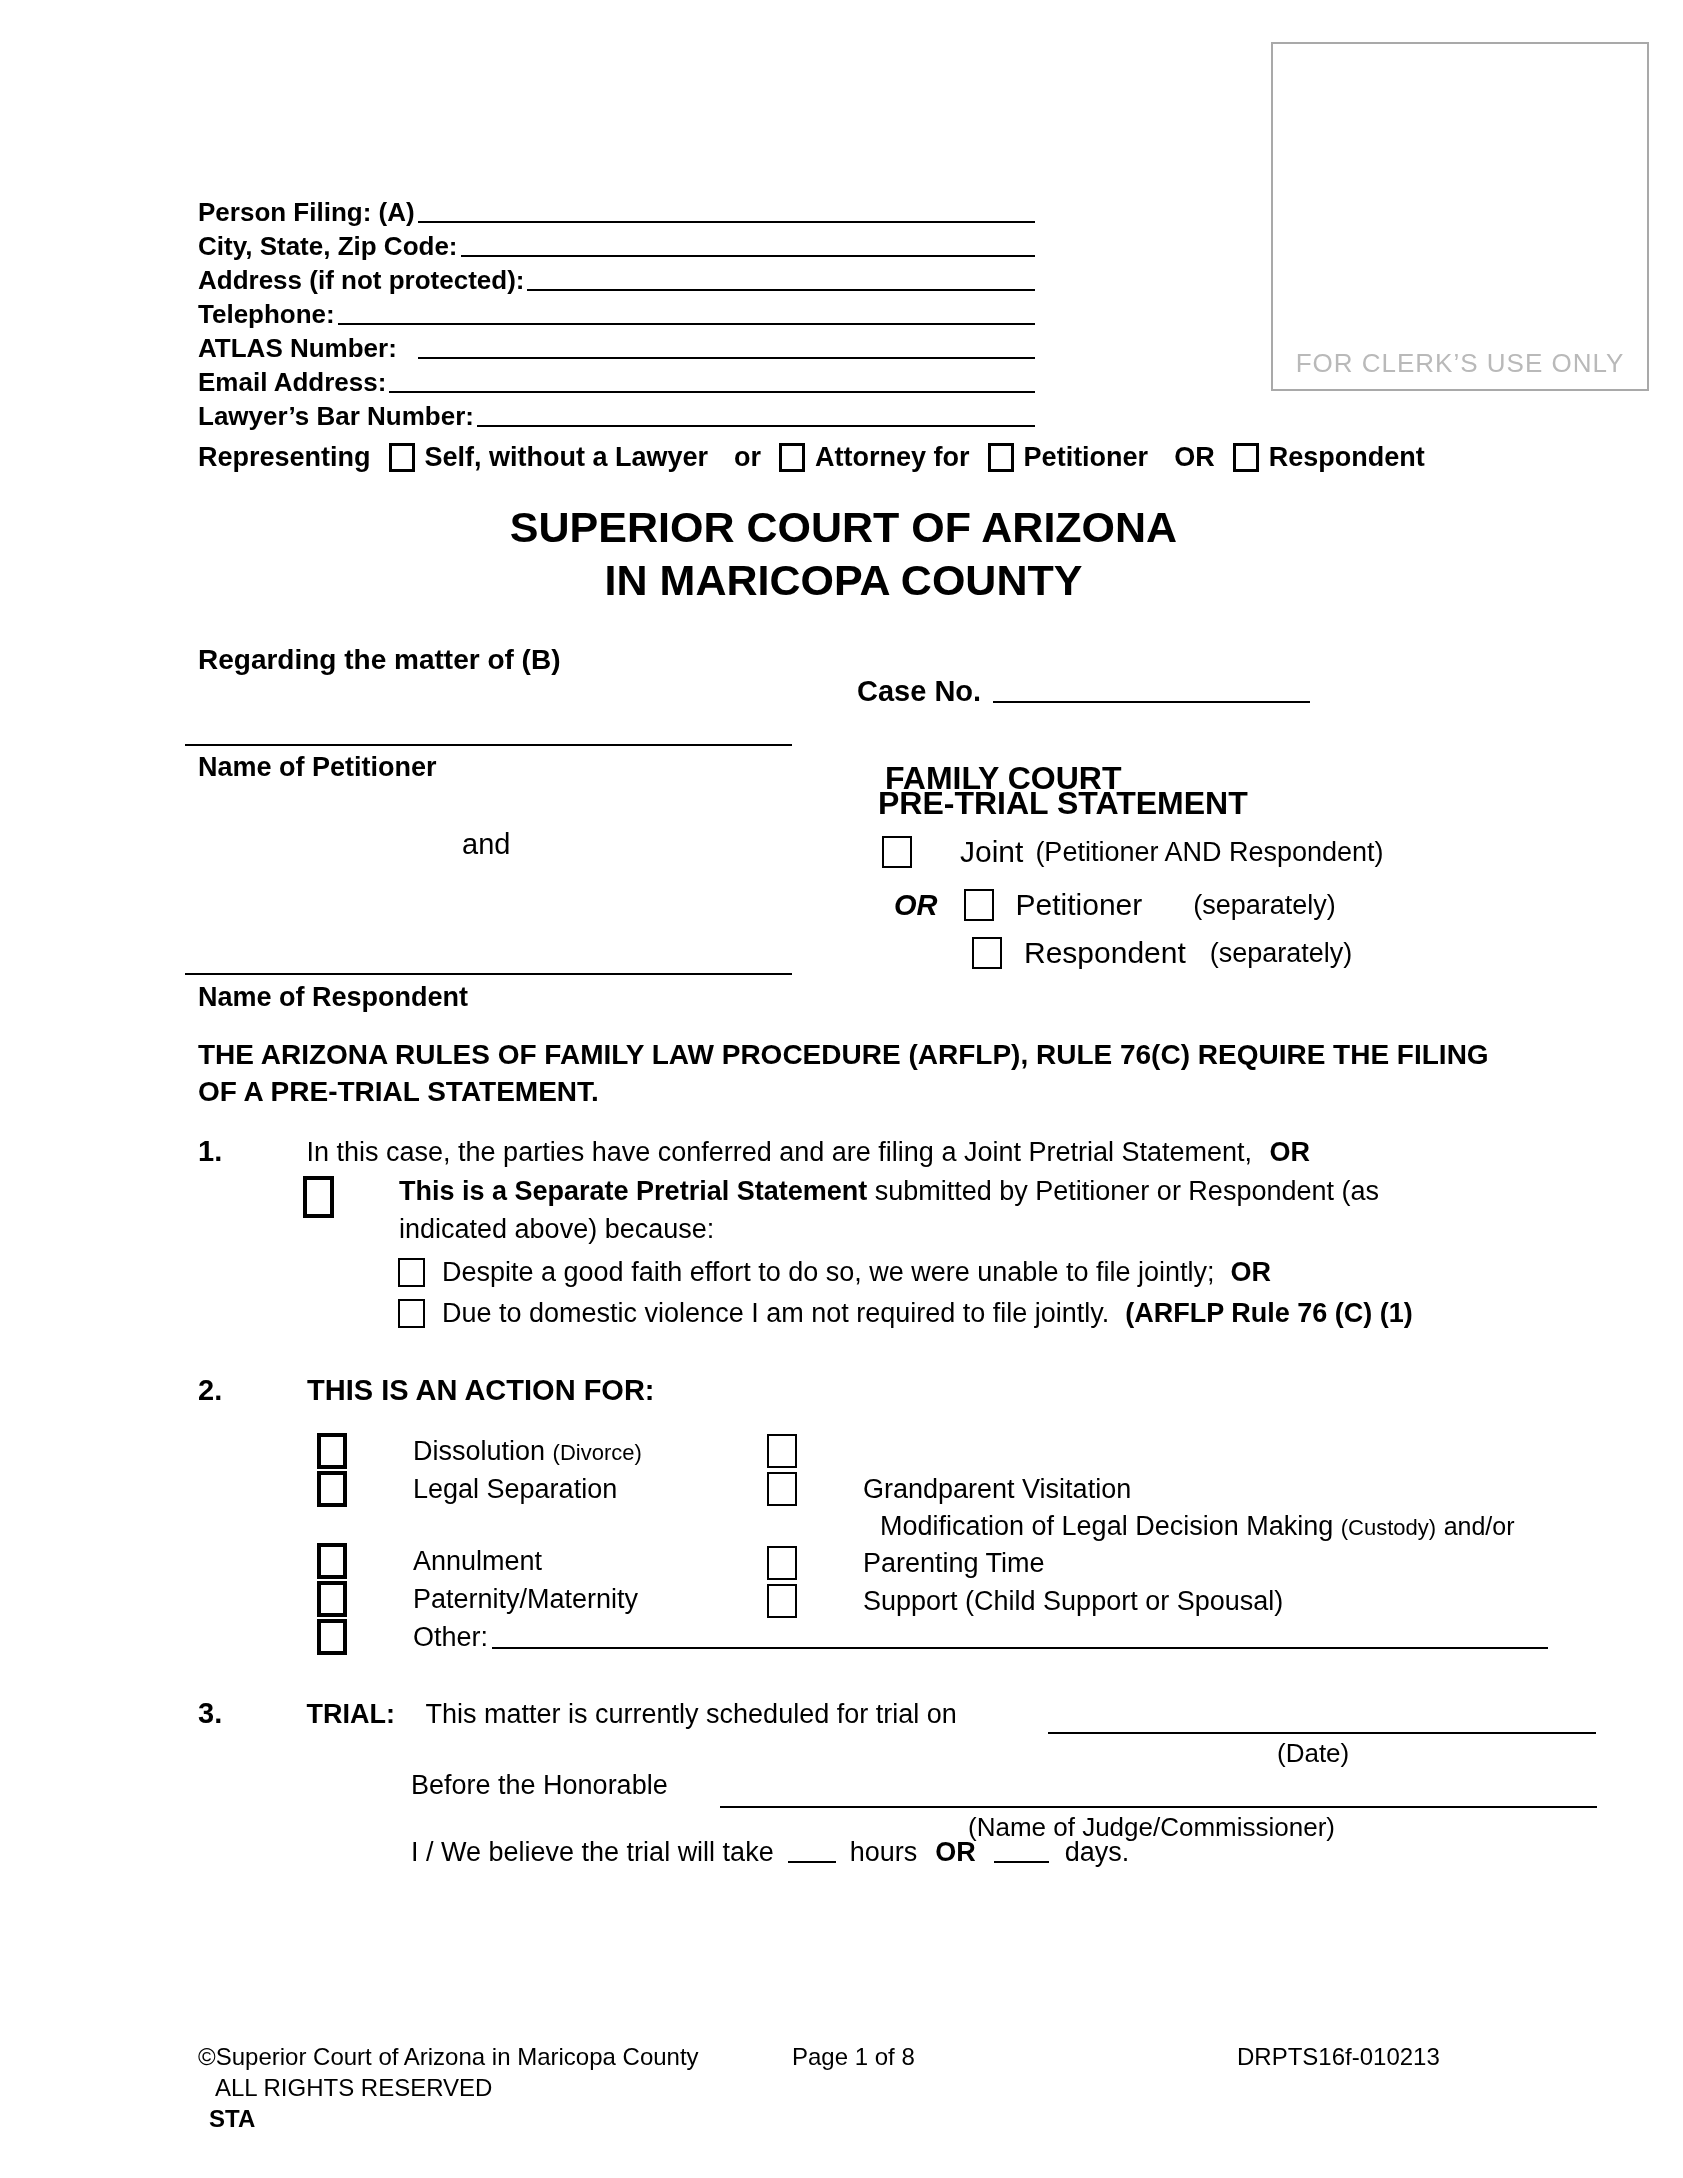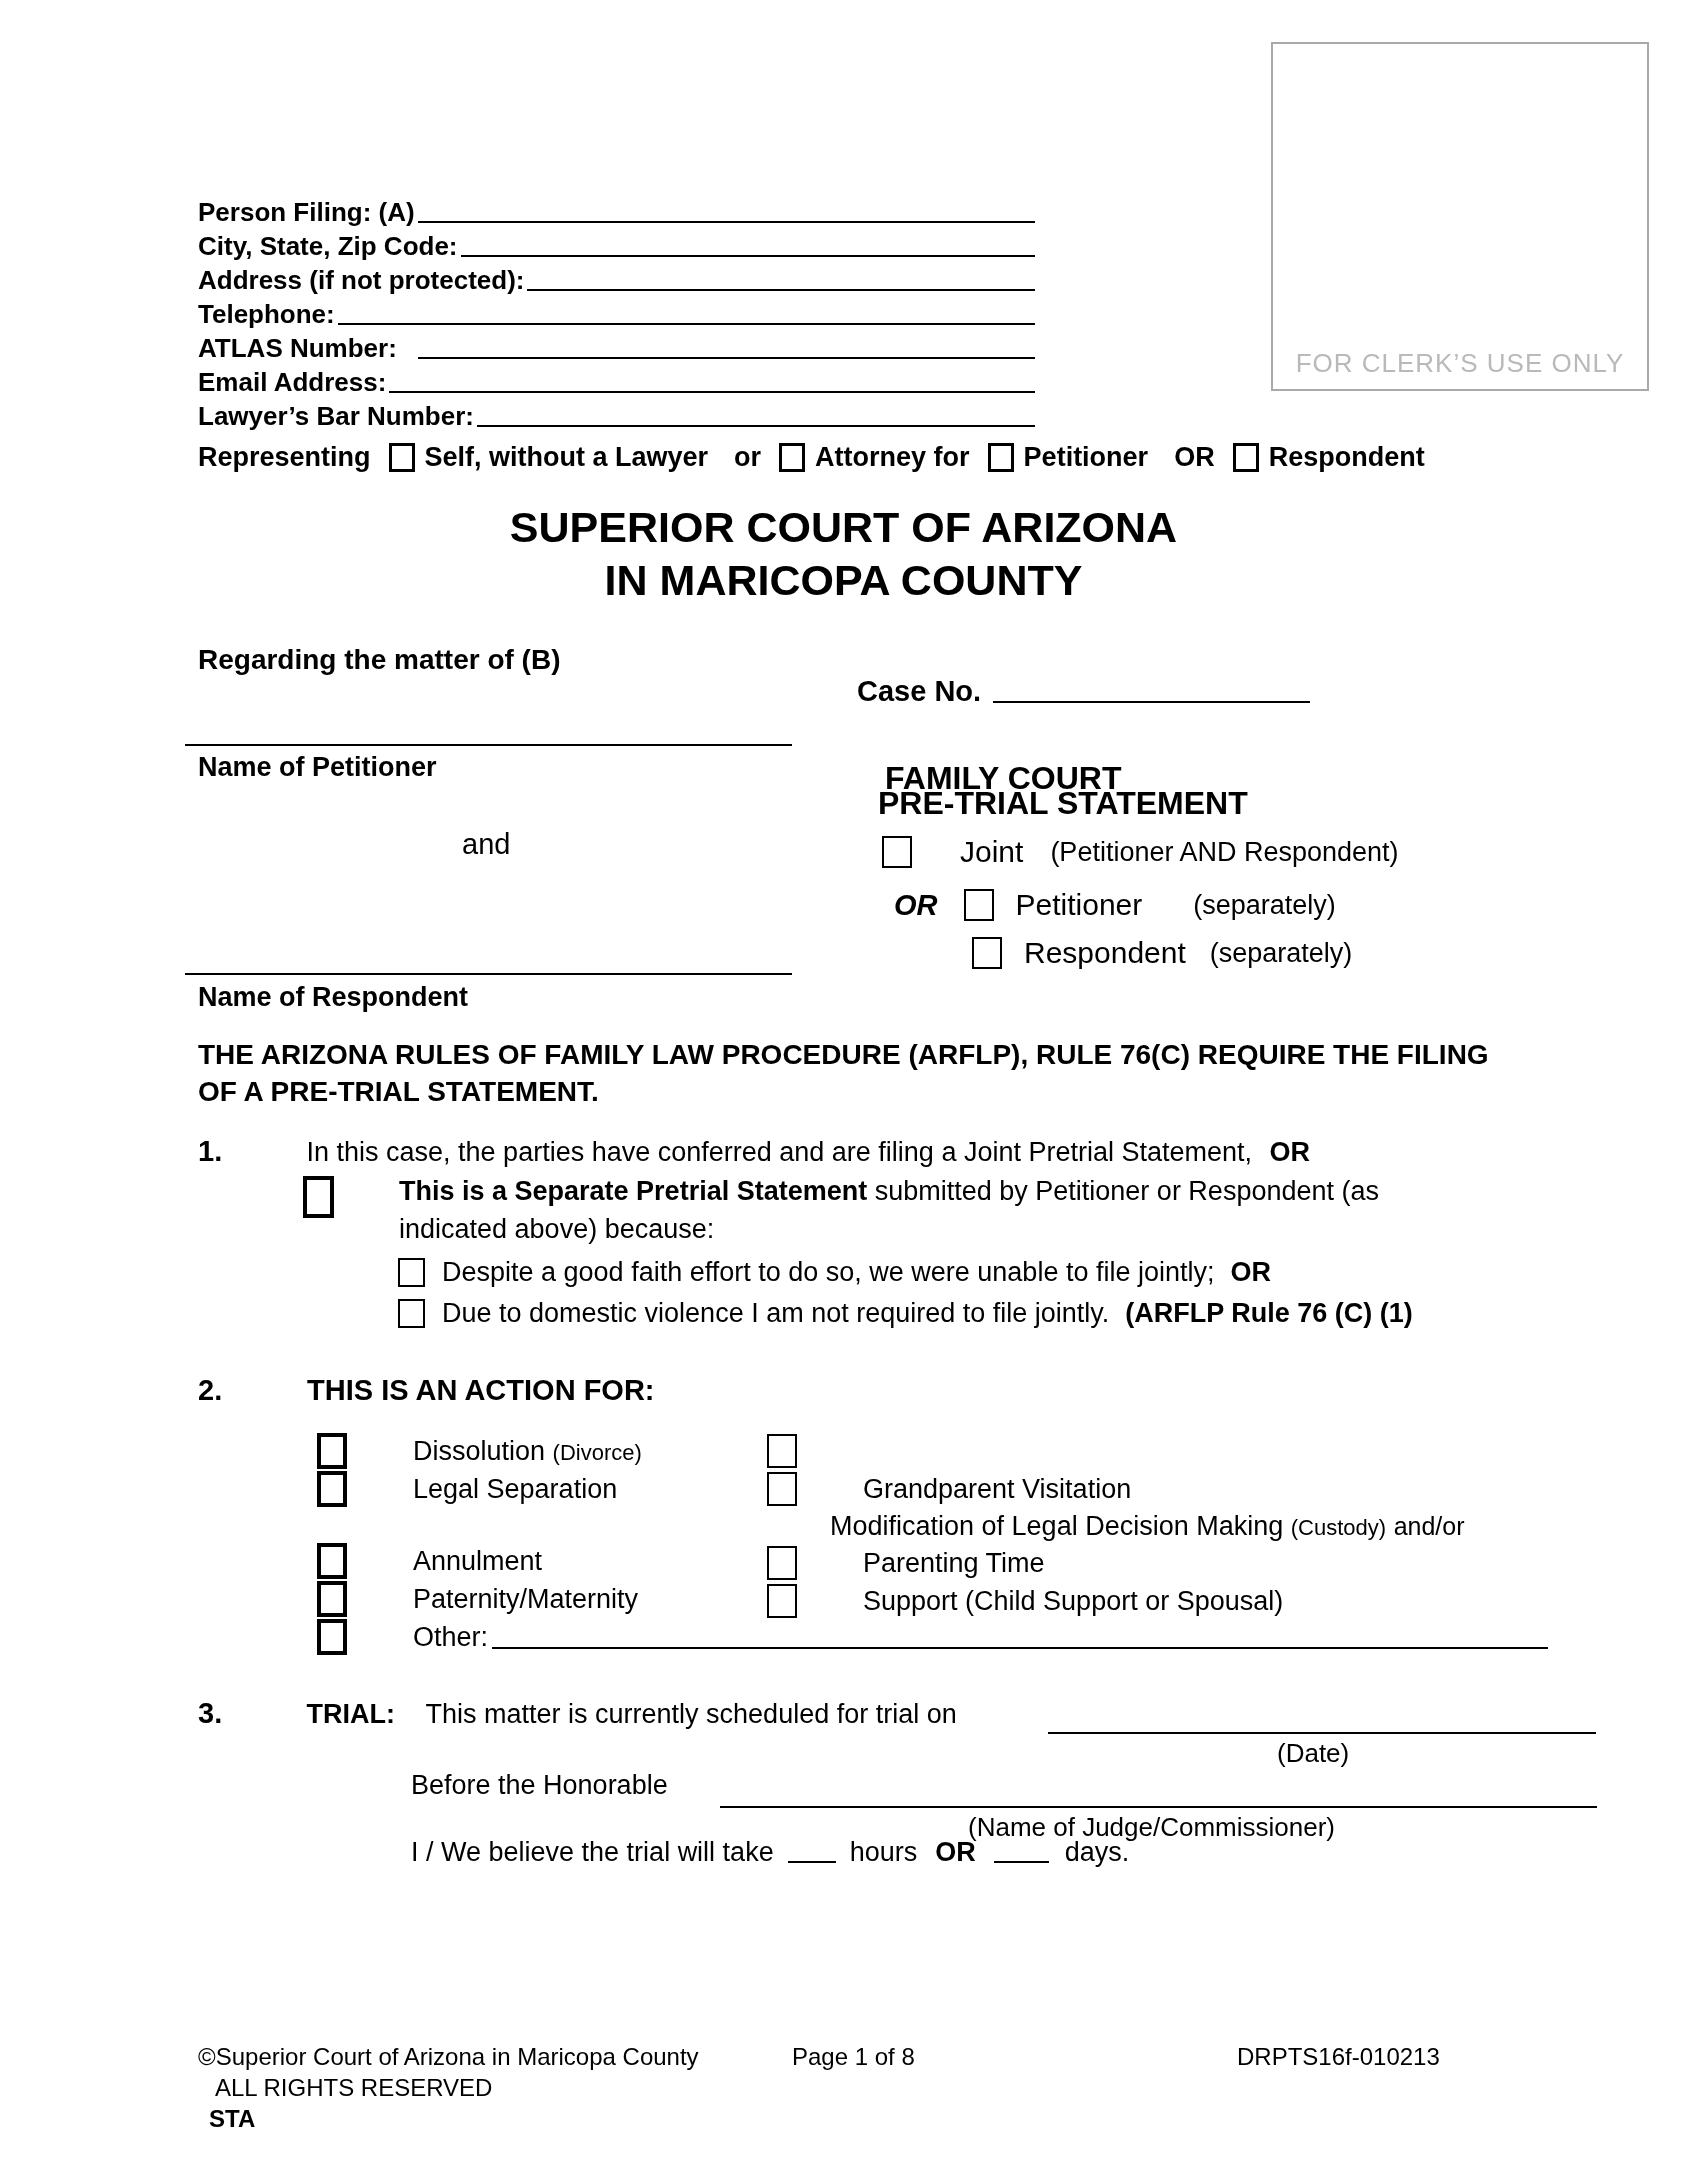--- a/index.html
+++ b/index.html
@@ -67,21 +67,21 @@
   .s1-sep .txtblock {margin-left:65px; font-size:27px; line-height:38px;}
   .s1-reasons {left:398px; top:1257px; font-size:27px;}
   .reason-row {display:flex; align-items:center; margin-bottom:10px; white-space:nowrap;}
   .reason-row .txt {margin-left:17px;}
   .reason-row .suffix {margin-left:16px; font-weight:bold;}
 
   .s2-head {left:198px; top:1374px; font-size:29px;}
   .s2-col {font-size:27px;}
   .s2row {display:flex; align-items:center; height:38px; white-space:nowrap;}
   .s2row .txt {margin-left:66px;}
-  .s2row .txt-nocb {margin-left:63px;}
+  .s2row .txt-nocb {margin-left:113px;}
   .s2-spacer {height:34px;}
   .sm {font-size:22px;}
   .mid {font-size:25px;}
   .oline {flex:1; height:0; border-bottom:2px solid #000; align-self:flex-end; margin:0 0 7px 4px;}
 
   .s3-line1 {left:198px; top:1697px; font-size:27px;}
   .strial {display:inline-block; width:112px; font-weight:bold;}
   .d-line {left:1048px; top:1698px; width:548px; height:0; border-bottom:2px solid #000; margin-top:34px;}
   .note-sm {font-size:26px;}
   .s3-line2 {left:411px; top:1770px; font-size:27px;}
@@ -162,21 +162,21 @@
   <div class="abs and-word">and</div>
   <div class="abs pline" style="left:185px; top:973px;"></div>
   <div class="abs party-label" style="left:198px; top:982px;">Name of Respondent</div>
 
   <div class="abs stmt-title" style="left:885px; top:760px;">FAMILY COURT</div>
   <div class="abs stmt-title" style="left:878px; top:785px;">PRE-TRIAL STATEMENT</div>
 
   <div class="abs stmt-row" style="left:882px; top:835px;">
     <span class="cb cb-md"></span>
     <span class="main-opt" style="margin-left:48px;">Joint</span>
-    <span class="note" style="margin-left:27px;">(Petitioner AND Respondent)</span>
+    <span class="note" style="margin-left:12px;">(Petitioner AND Respondent)</span>
   </div>
   <div class="abs stmt-row" style="left:894px; top:888px;">
     <span class="or-big">OR</span>
     <span class="cb cb-md" style="margin-left:26px;"></span>
     <span class="main-opt" style="margin-left:22px;">Petitioner</span>
     <span class="note" style="margin-left:51px;">(separately)</span>
   </div>
   <div class="abs stmt-row" style="left:972px; top:936px;">
     <span class="cb cb-md"></span>
     <span class="main-opt" style="margin-left:22px;">Respondent</span>

